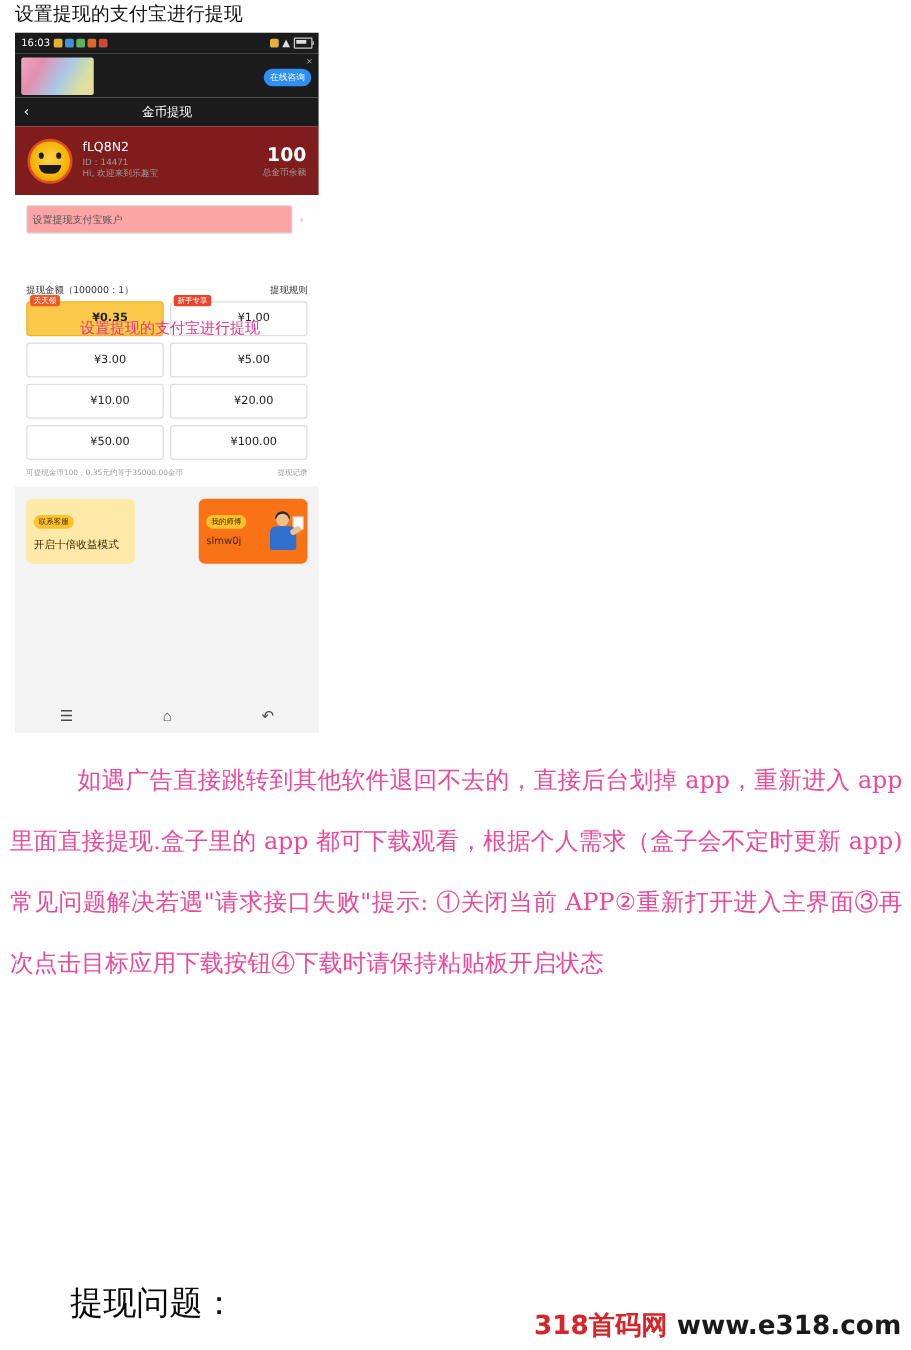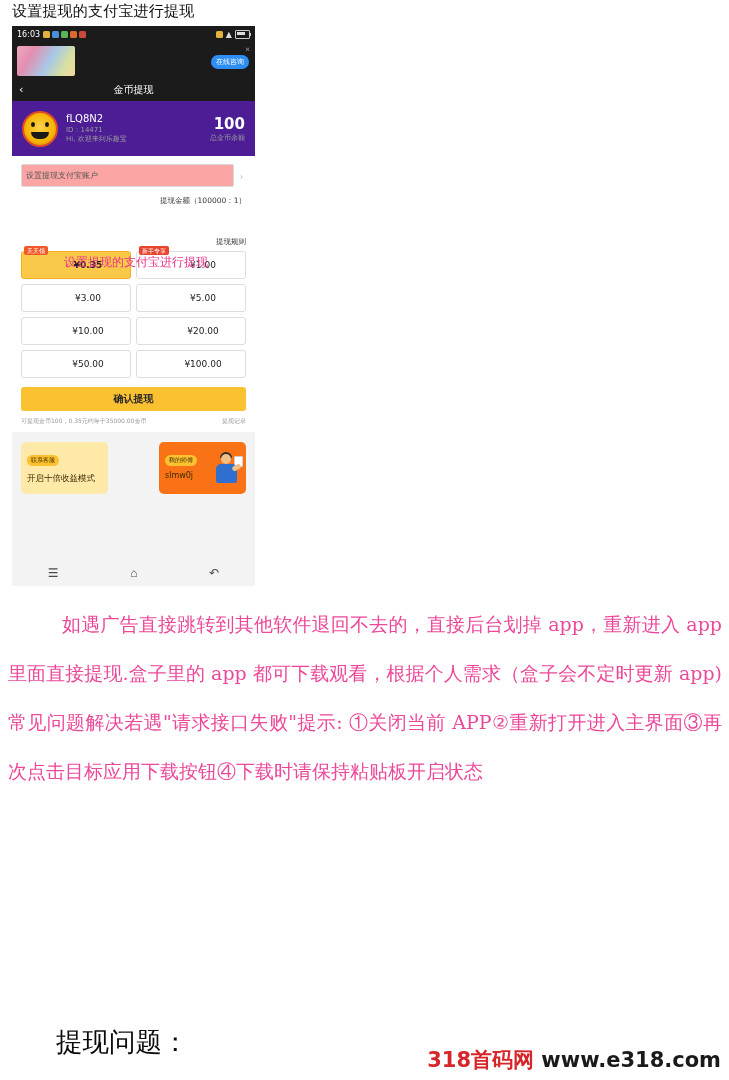--- a/index.html
+++ b/index.html
@@ -142,21 +142,21 @@
   }
   .title-back {
     position: absolute;
     left: 7px;
     font-size: 11px;
     color: #fff;
   }
 
   
   .profile {
-    background: #4c1d95;
+    background: #7f1d1d;
     height: 55px;
     display: flex;
     align-items: center;
     padding: 0 10px;
     box-sizing: border-box;
     position: relative;
   }
   .avatar {
     width: 32px; height: 32px;
     border-radius: 50%;
@@ -228,21 +228,20 @@
   .chev { color: #bbb; font-size: 10px; padding-right: 3px;}
 
   .amount-head {
     display: flex;
     justify-content: space-between;
     align-items: flex-end;
     margin-top: 9px;
     font-size: 7.5px;
     color: #333;
     font-family: "DejaVu Sans", sans-serif;
-    flex-direction: column;
   }
   .amount-head .rhs { color: #333; margin-top: 31px; }
 
   .grid {
     margin-top: 4px;
     display: grid;
     grid-template-columns: 1fr 1fr;
     gap: 5px;
   }
   .cellwrap { position: relative; }
@@ -525,21 +524,20 @@
           <div class="cell">¥20.00</div>
         </div>
         <div class="cellwrap">
           <div class="cell">¥50.00</div>
         </div>
         <div class="cellwrap">
           <div class="cell">¥100.00</div>
         </div>
       </div>
 
-      <div class="confirm-btn">确认提现</div>
 
       <div class="note">
         <span>可提现金币100，0.35元约等于35000.00金币</span>
         <span>提现记录</span>
       </div>
     </div>
 
     <div class="bottom-cards">
       <div class="bcard left">
         <span class="chip">联系客服</span>

